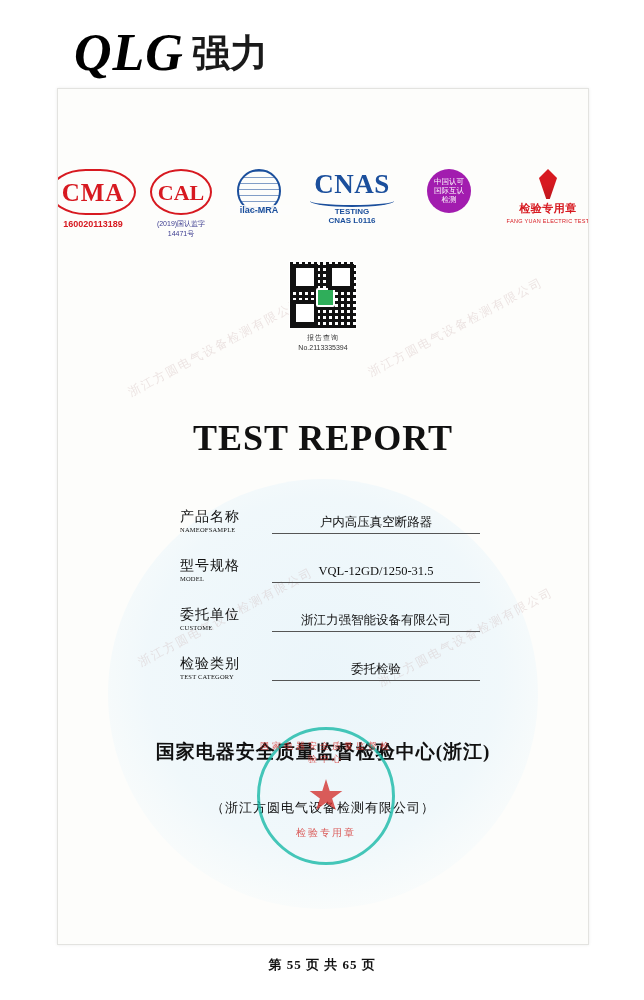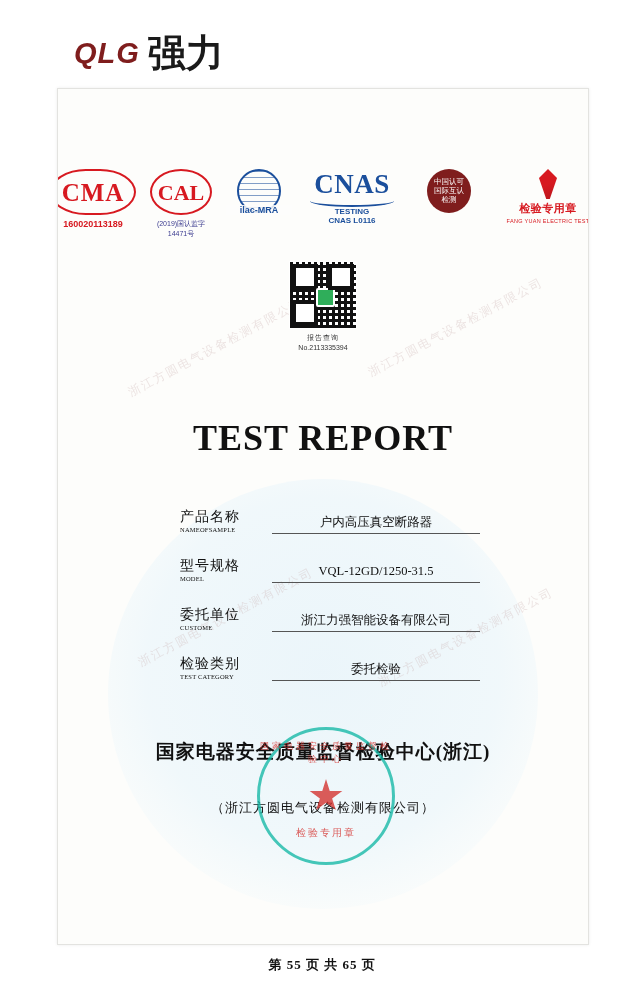--- a/index.html
+++ b/index.html
@@ -18,26 +18,26 @@
   
   .brand-header {
     position: absolute;
     top: 30px;
     left: 74px;
     display: flex;
     align-items: center;
     height: 46px;
   }
   .brand-qlg {
-    font-family: Liberation Sans, sans-serif;
+    font-family: Liberation Serif, serif;
     font-weight: bold;
     font-style: italic;
-    font-size: 29px;
-    letter-spacing: 1px;
-    color: #7f1d1d;
+    font-size: 52px;
+    letter-spacing: 1px;
+    color: #000000;
     line-height: 1;
   }
   .brand-cn {
     font-family: "DejaVu Sans", sans-serif;
     font-weight: bold;
     font-size: 38px;
     color: #1a1a1a;
     margin-left: 8px;
     line-height: 1;
   }
@@ -191,21 +191,21 @@
   
   .cnascn-mark {
     width: 74px;
     text-align: center;
   }
   .cnascn-circle {
     width: 44px;
     height: 44px;
     margin: 0 auto;
     border-radius: 50%;
-    background: #7f1d1d;
+    background: #a21caf;
     color: #fff;
     font-size: 7.5px;
     line-height: 9px;
     padding-top: 8px;
     box-sizing: border-box;
     letter-spacing: 0;
   }
 
   
   .fy-mark {

